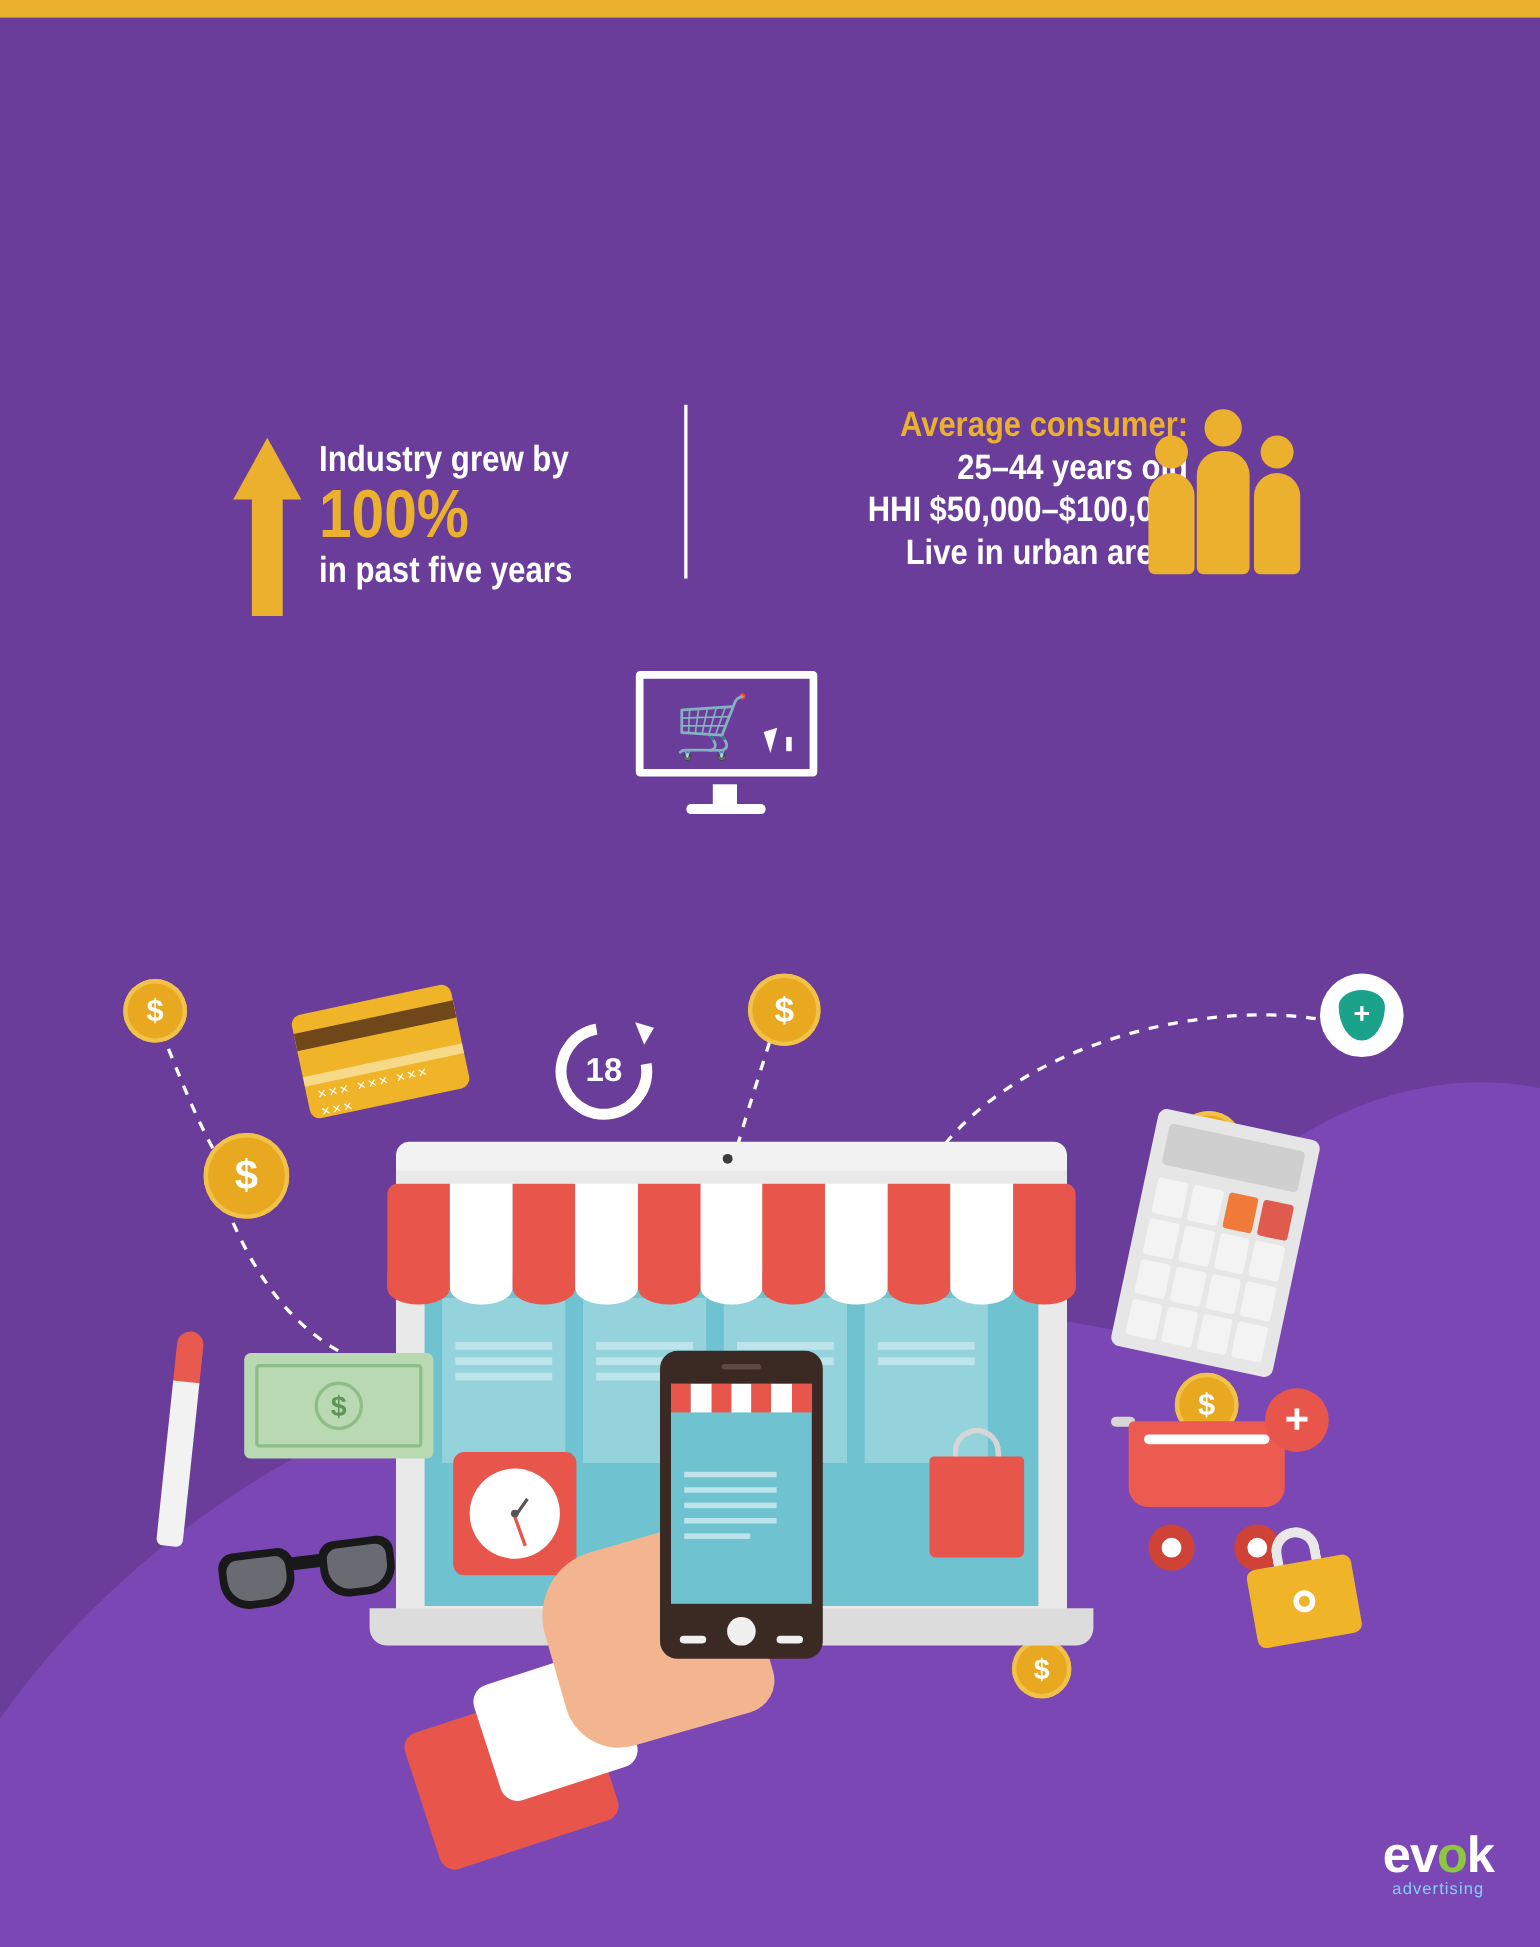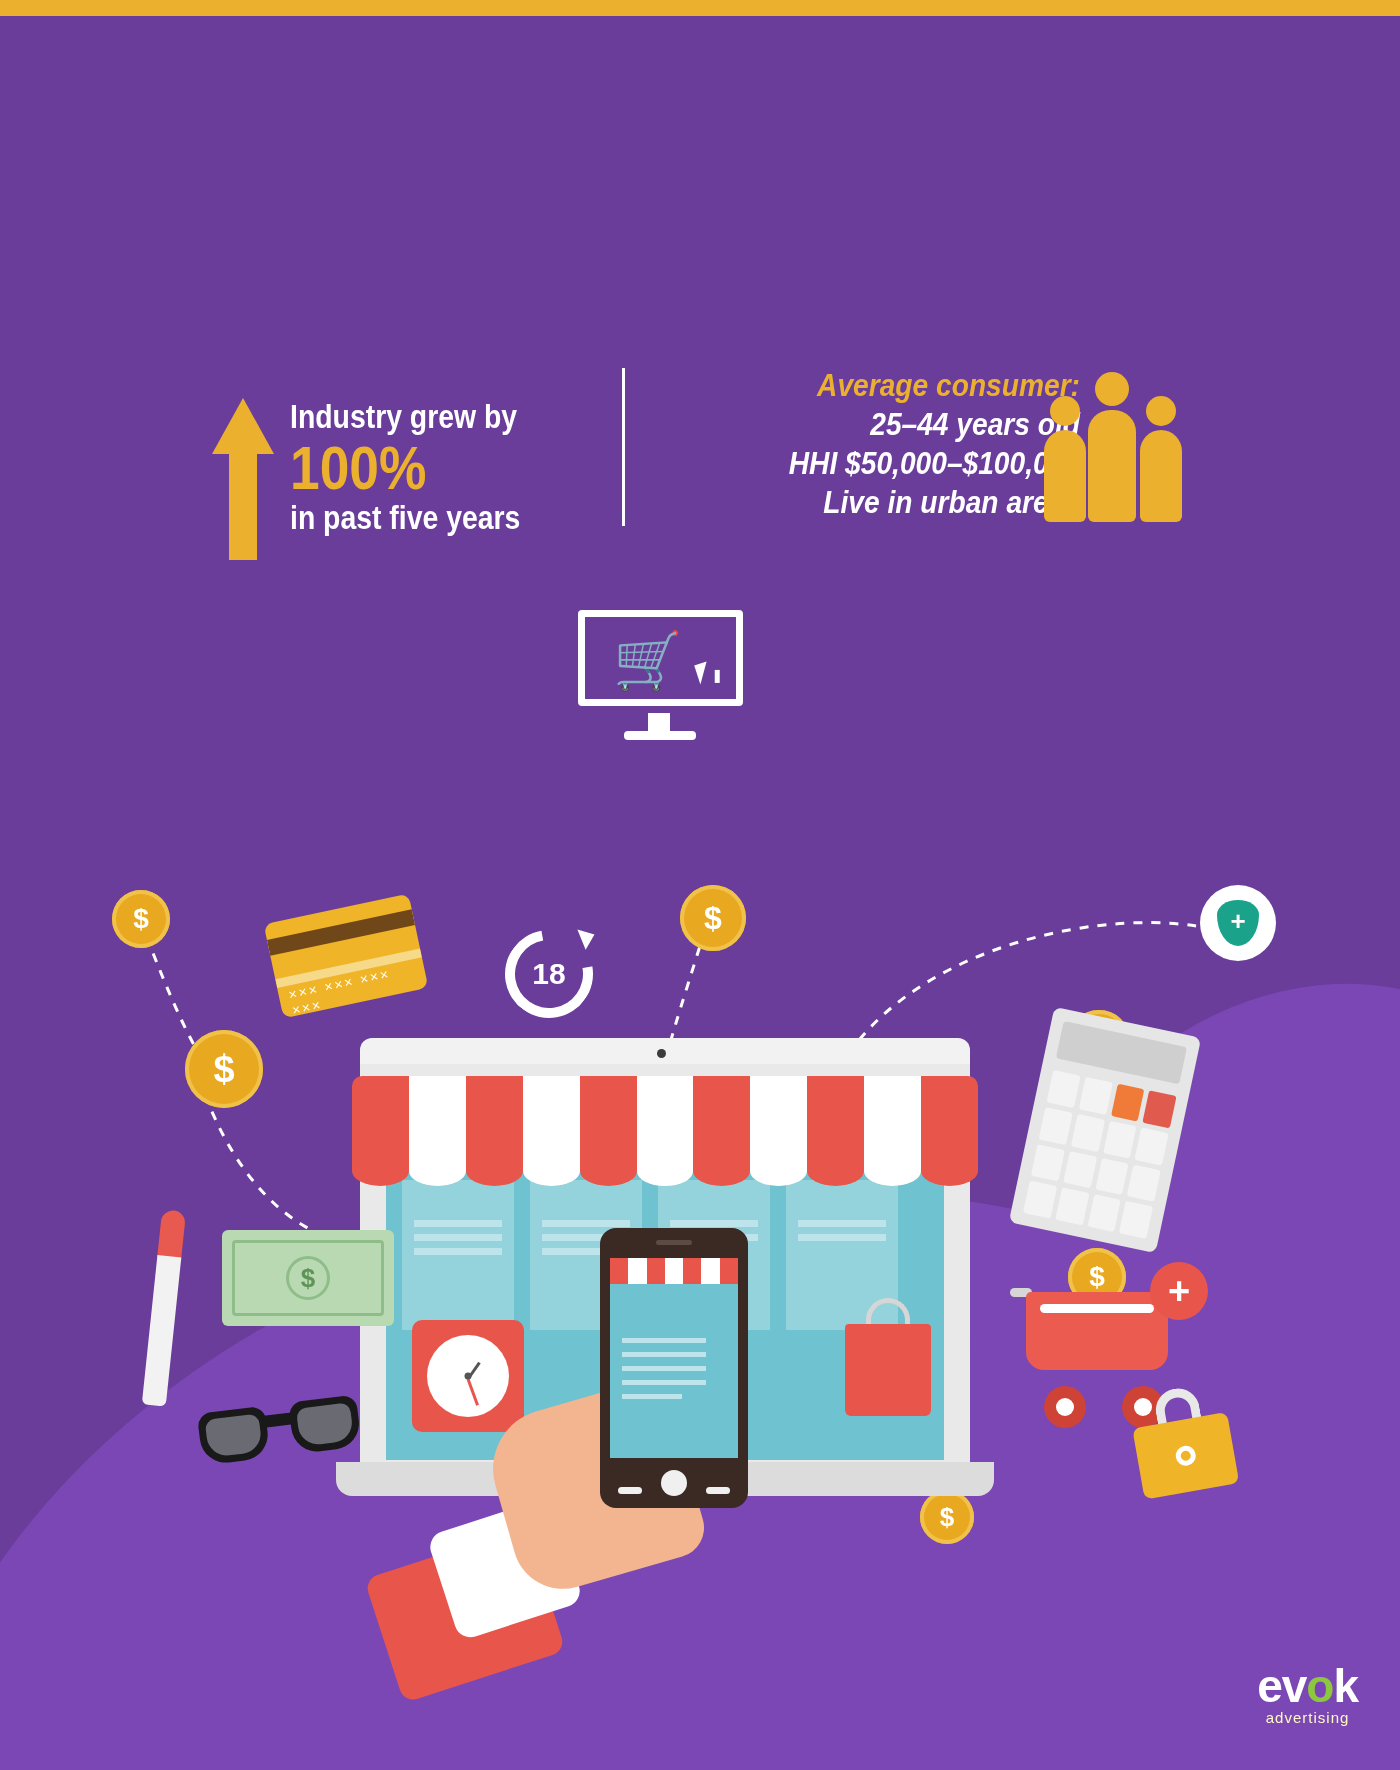--- a/index.html
+++ b/index.html
@@ -96,21 +96,20 @@
     display:block; color:#fff; font-size:33px; font-weight:bold;
     transform:scaleX(0.86); transform-origin:left center; line-height:1.05;
   }
   .divider {
     position:absolute; left:622px; top:10px; width:3px; height:158px;
     background:#ffffff;
   }
   .consumer {
     position:absolute; left:660px; top:8px; width:420px;
     text-align:right;
-    font-style:italic;
   }
   .consumer .hd {
     display:block; color:#eab02e; font-size:32px; font-weight:bold;
     transform:scaleX(0.88); transform-origin:right center; line-height:1.22;
   }
   .consumer .ln {
     display:block; color:#ffffff; font-size:32px; font-weight:bold;
     transform:scaleX(0.88); transform-origin:right center; line-height:1.22;
   }
   .people {
@@ -331,21 +330,21 @@
                  background:#f2b58f; border-radius:30px; transform:rotate(10deg); }
   .hand .cuff { position:absolute; left:0px; top:172px; width:130px; height:110px;
                 background:#ffffff; border-radius:16px; transform:rotate(-18deg); }
   .hand .sleeve { position:absolute; left:-60px; top:208px; width:170px; height:130px;
                   background:#e8564b; border-radius:14px; transform:rotate(-18deg); }
 
   
   .logo { position:absolute; right:42px; bottom:44px; text-align:center; }
   .logo .word { color:#ffffff; font-size:46px; font-weight:bold; letter-spacing:-1px; line-height:0.9; }
   .logo .word .gdot { color:#8dc63f; }
-  .logo .sub { color:#fef9c3; font-size:15px; letter-spacing:1px; margin-top:2px; }
+  .logo .sub { color:#7dd3fc; font-size:15px; letter-spacing:1px; margin-top:2px; }
 </style>
 </head>
 <body>
 
 <div class="poster">
 
   <div class="wave"></div>
   <div class="wave2"></div>
 
   <div class="topbar"></div>

